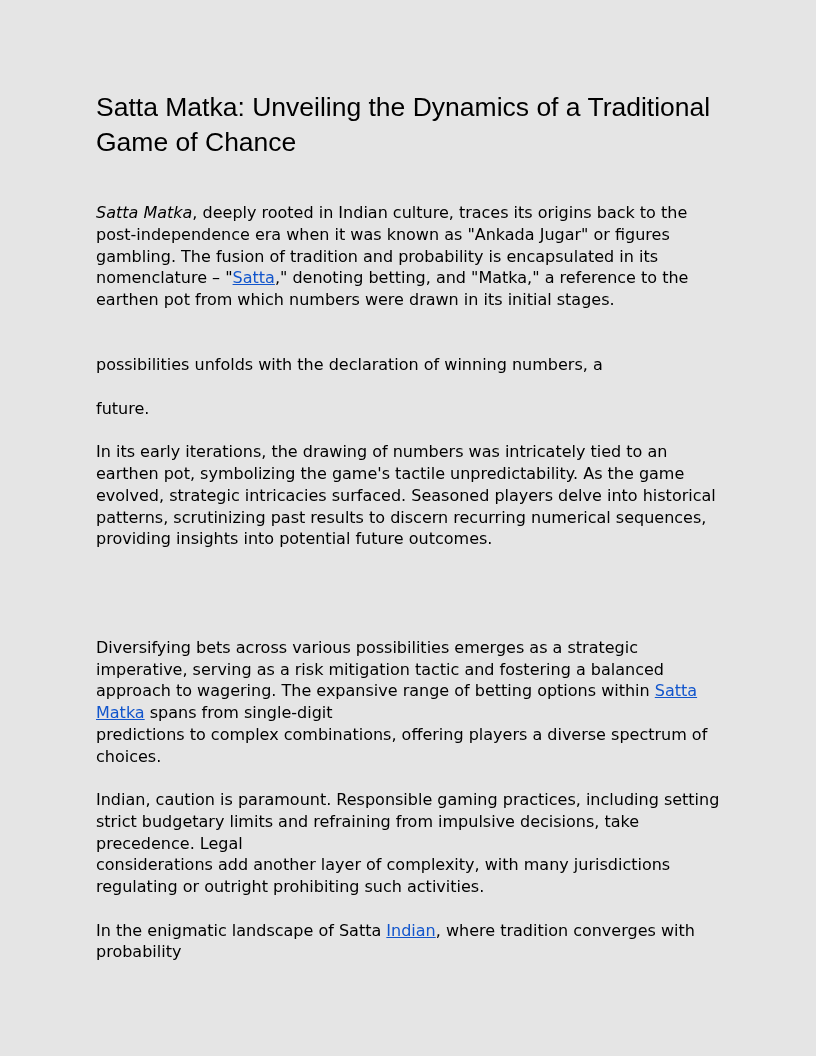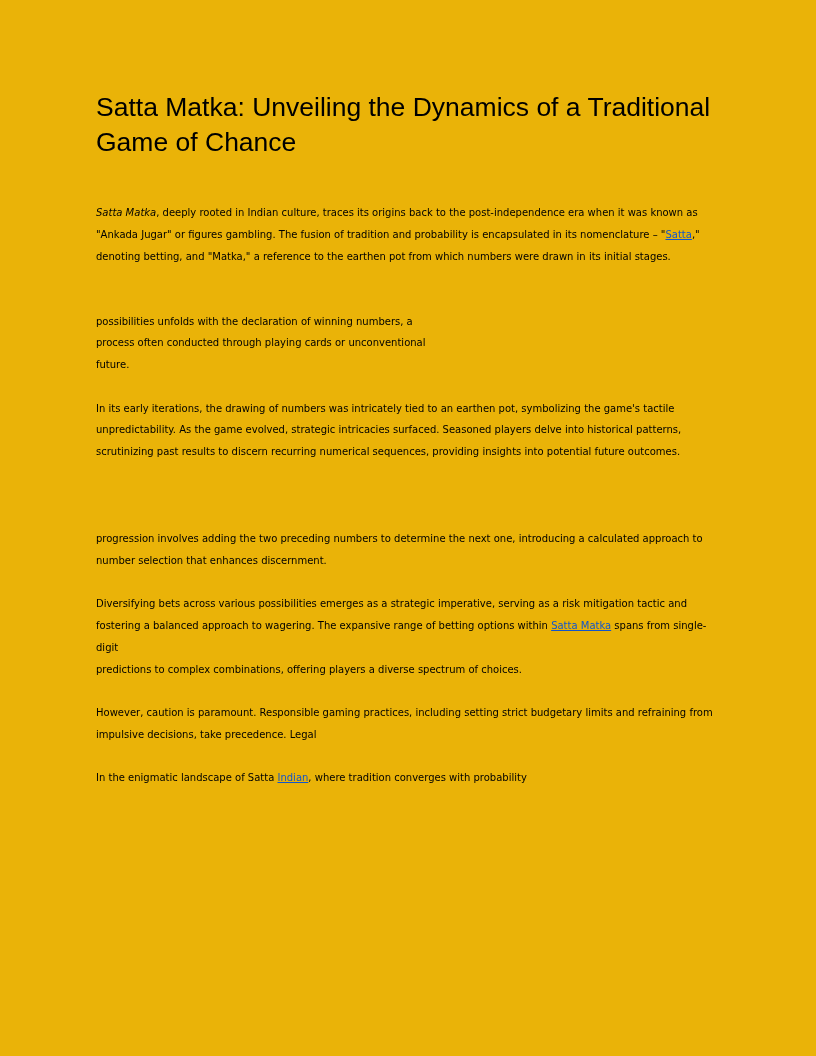--- a/index.html
+++ b/index.html
@@ -4,21 +4,21 @@
 <style>
   html, body {
     margin: 0;
     padding: 0;
     background: #ffffff;
   }
   .page {
     position: relative;
     width: 816px;
     height: 1056px;
-    background: #eab308;
+    background: #e5e5e5;
     overflow: hidden;
     font-family: "DejaVu Sans", sans-serif;
   }
   .content {
     position: absolute;
     left: 96px;
     top: 0;
     width: 624px;
     padding-top: 90px;
   }
@@ -26,21 +26,21 @@
     margin: 0 0 42px 0;
     font-family: "Liberation Sans", sans-serif;
     font-weight: 400;
     font-size: 26.5px;
     line-height: 35px;
     color: #000000;
   }
   .doc-body p {
     margin: 0 0 21.5px 0;
     font-family: "DejaVu Sans", sans-serif;
-    font-size: 10px;
+    font-size: 16px;
     line-height: 21.8px;
     color: #000000;
     word-spacing: normal;
   }
   .doc-body em {
     font-style: italic;
   }
   .doc-body a.inline-link {
     color: #1155cc;
     text-decoration: underline;
@@ -51,21 +51,21 @@
   }
 </style>
 </head>
 <body>
 
 <div class="page">
   <div class="content">
     <h1 class="doc-title">Satta Matka: Unveiling the Dynamics of a Traditional Game of Chance</h1>
     <div class="doc-body">
         <p><em>Satta Matka</em><span>, deeply rooted in Indian culture, traces its origins back to the post-independence era when it was known as "Ankada Jugar" or figures gambling. The fusion of tradition and probability is encapsulated in its nomenclature – "</span><a class="inline-link" href="#">Satta</a><span>," denoting betting, and "Matka," a reference to the earthen pot from which numbers were drawn in its initial stages.</span></p>
-        <p><br><span>possibilities unfolds with the declaration of winning numbers, a</span><br><span>process often conducted through playing cards or unconventional</span><br><span>future.</span></p>
+        <p><br><span>possibilities unfolds with the declaration of winning numbers, a</span><br><br><span>future.</span></p>
         <p><span>In its early iterations, the drawing of numbers was intricately tied to an earthen pot, symbolizing the game's tactile unpredictability. As the game evolved, strategic intricacies surfaced. Seasoned players delve into historical patterns, scrutinizing past results to discern recurring numerical sequences, providing insights into potential future outcomes.</span></p>
-        <p><br><br><span>progression involves adding the two preceding numbers to determine the next one, introducing a calculated approach to number selection that enhances discernment.</span></p>
+        <p><br><br></p>
         <p><span>Diversifying bets across various possibilities emerges as a strategic imperative, serving as a risk mitigation tactic and fostering a balanced approach to wagering. The expansive range of betting options within </span><a class="inline-link" href="#">Satta Matka</a><span> spans from single-digit</span><br><span class="tight">predictions to complex combinations, offering players a diverse spectrum of choices.</span></p>
-        <p><span>However, caution is paramount. Responsible gaming practices, including setting strict budgetary limits and refraining from impulsive decisions, take precedence. Legal</span><br></p>
+        <p><span>Indian, caution is paramount. Responsible gaming practices, including setting strict budgetary limits and refraining from impulsive decisions, take precedence. Legal</span><br><span>considerations add another layer of complexity, with many jurisdictions regulating or outright prohibiting such activities.</span></p>
         <p><span>In the enigmatic landscape of Satta </span><a class="inline-link" href="#">Indian</a><span>, where tradition converges with probability</span></p>
       </div>
   </div>
 </div>
 
 </body></html>

